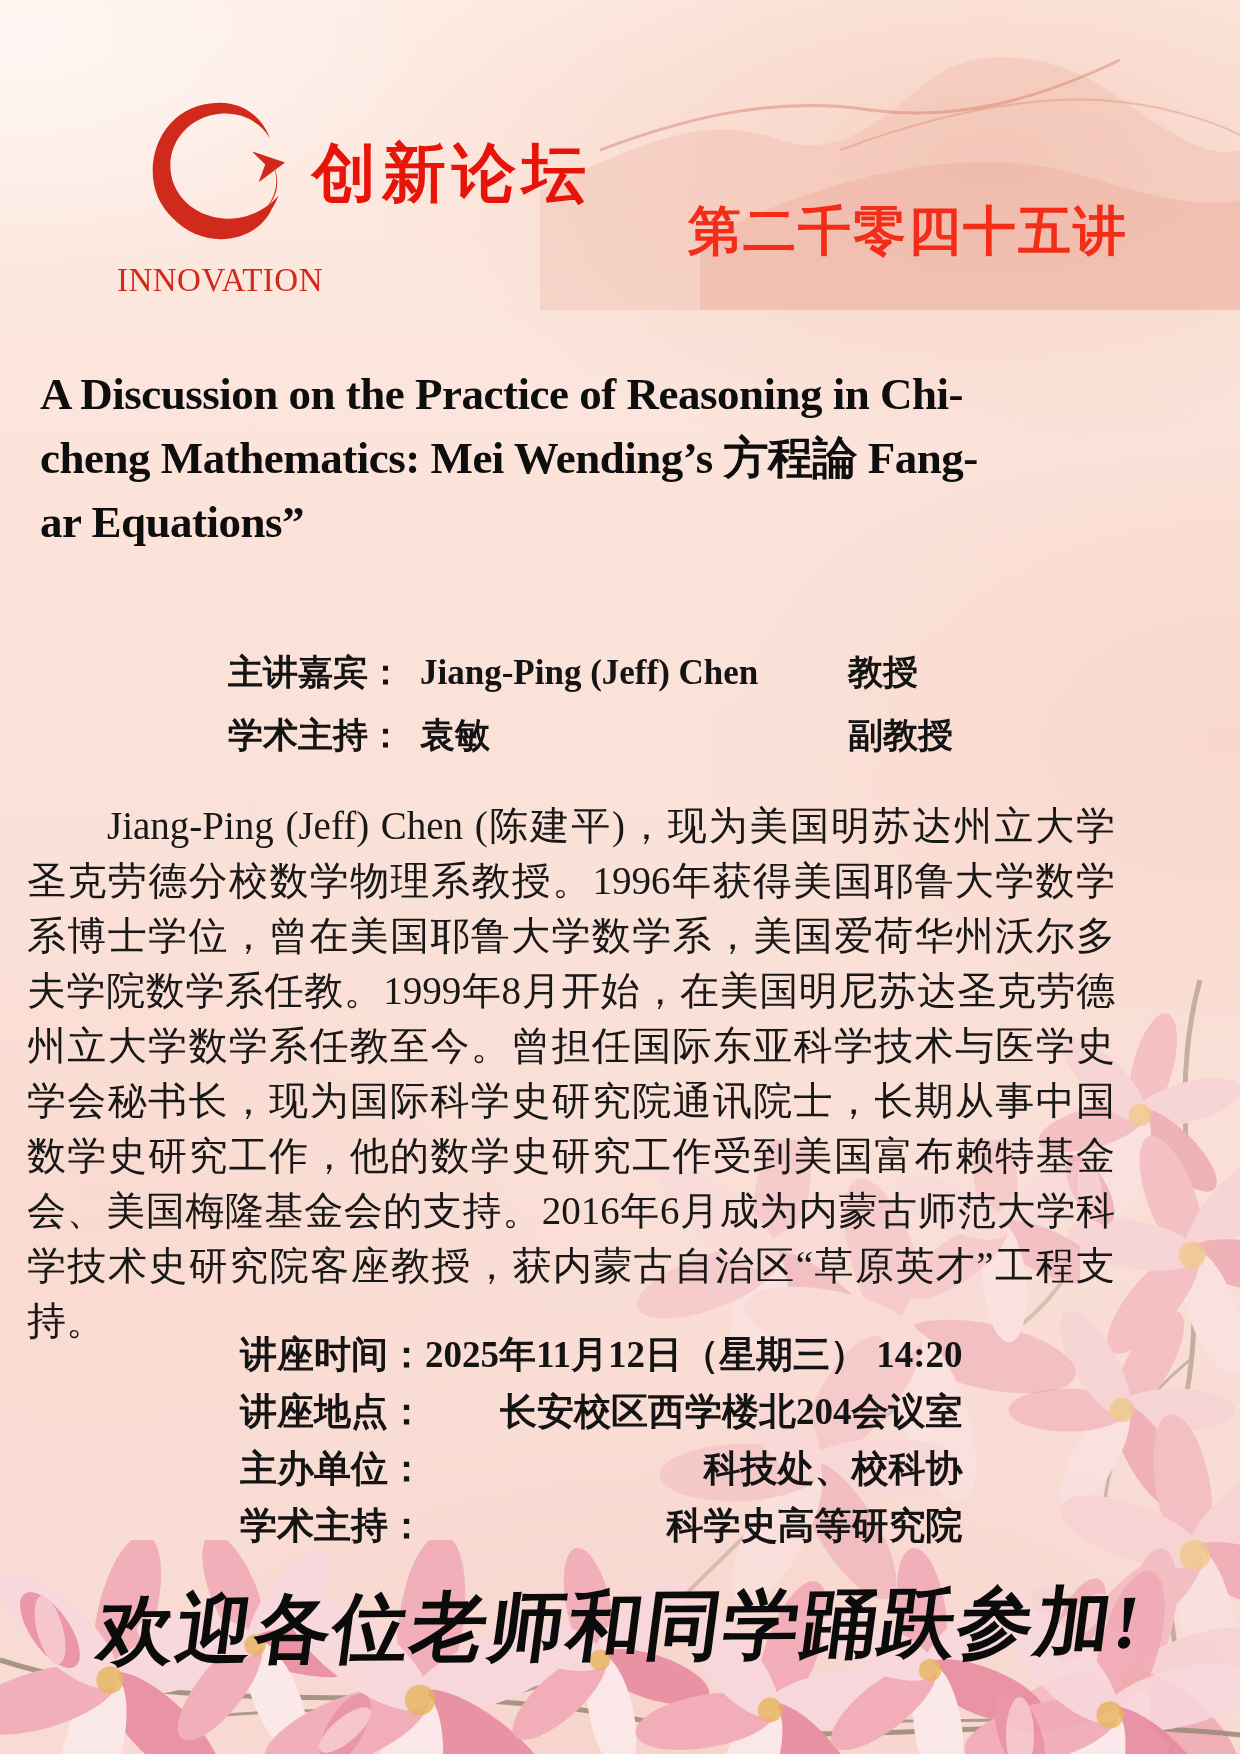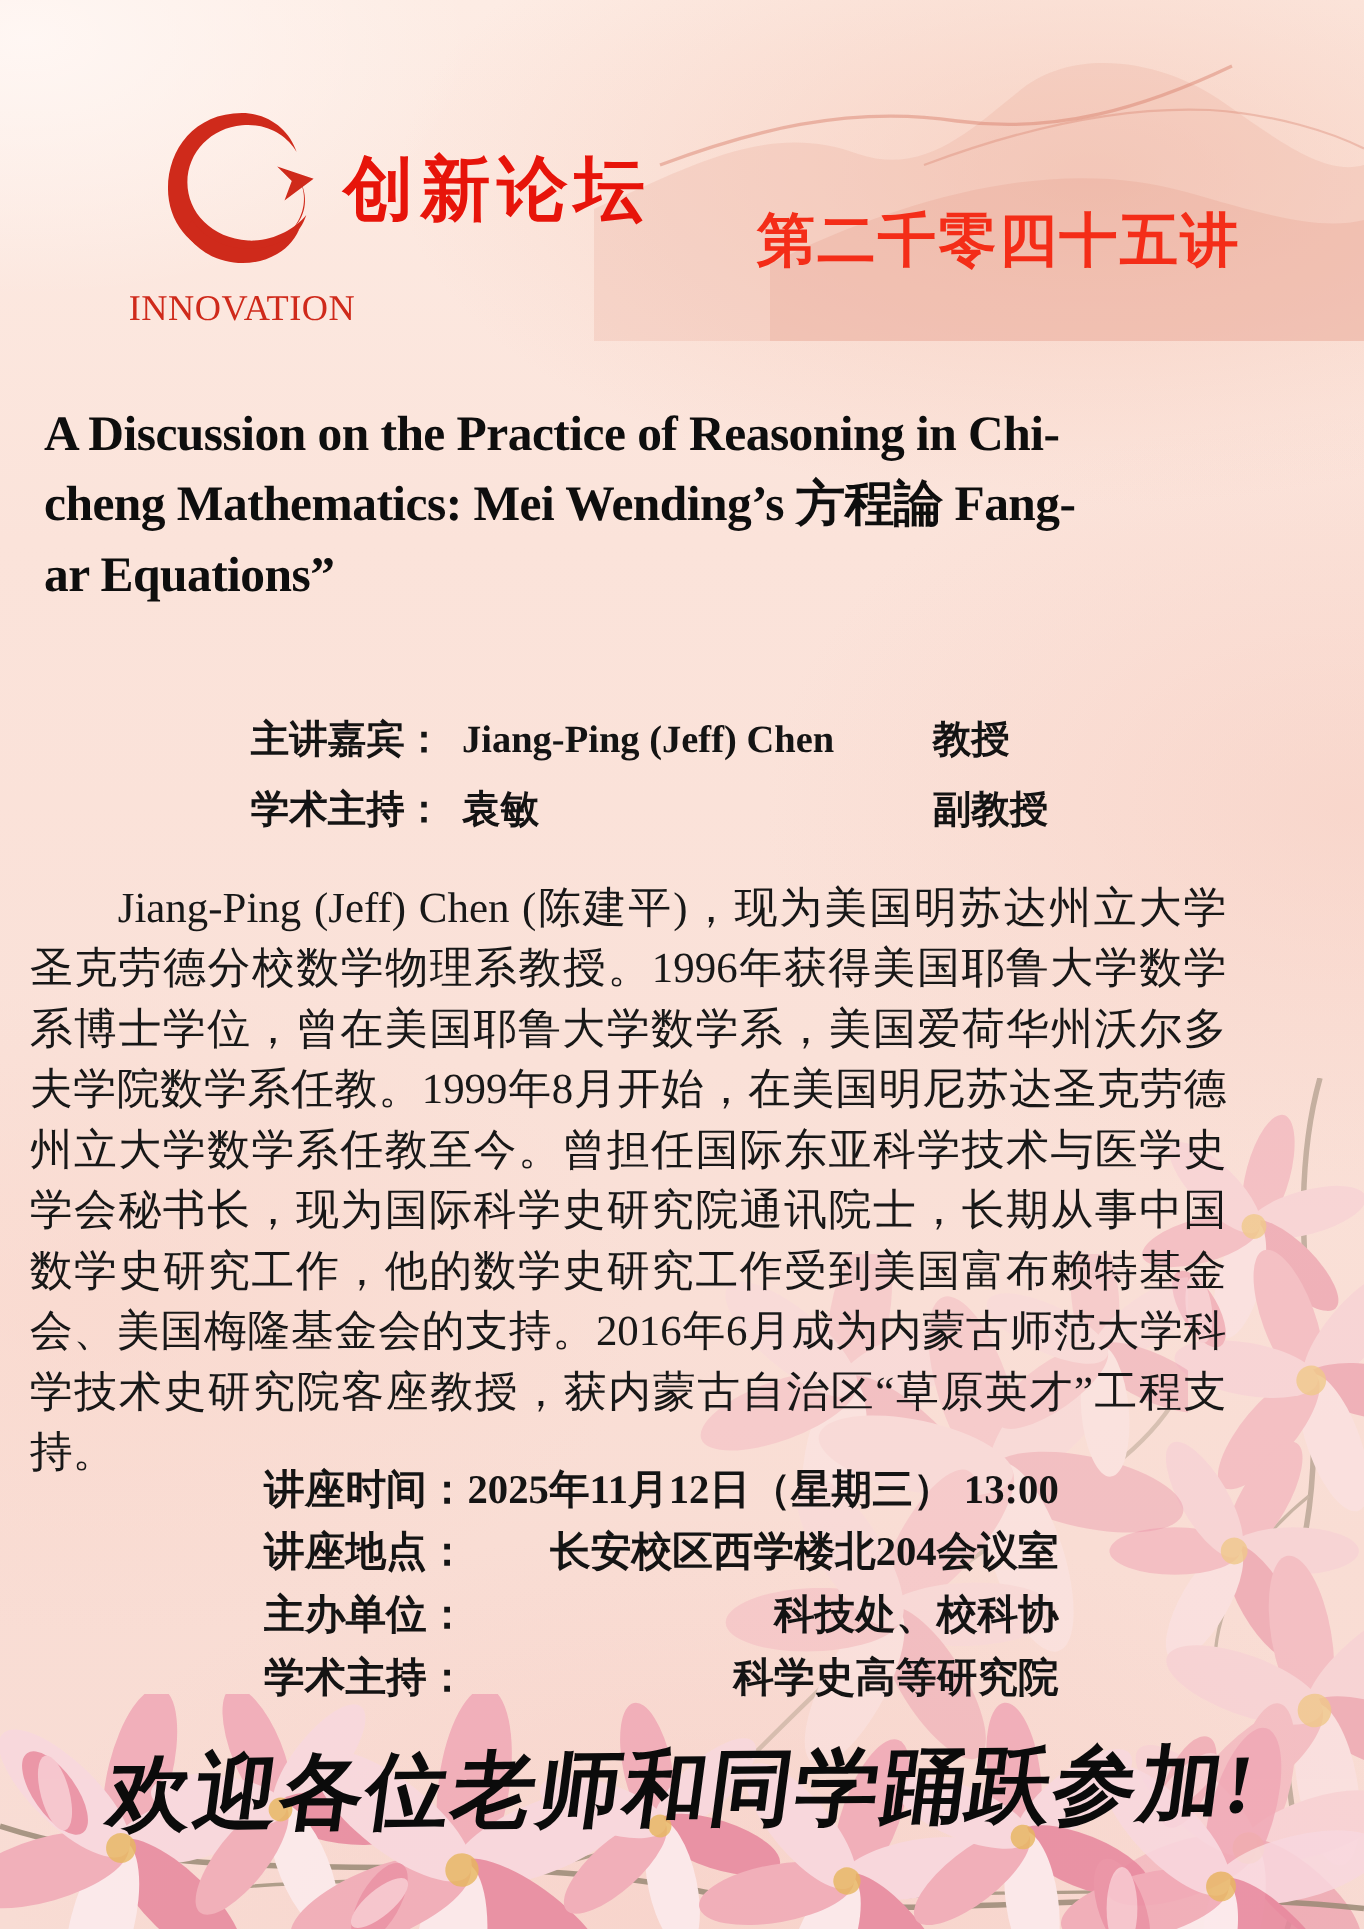--- a/index.html
+++ b/index.html
@@ -13,21 +13,21 @@
       radial-gradient(700px 420px at 8% 68%, rgba(250,214,203,.5), rgba(250,214,203,0) 70%),
       radial-gradient(900px 500px at 55% 100%, rgba(247,205,196,.55), rgba(247,205,196,0) 75%),
       linear-gradient(180deg,#fdece4 0%,#fbe3da 28%,#fae1d8 55%,#f9ddd4 80%,#f8dcd4 100%);
   }
   .abs{position:absolute;}
   
   .logo{left:110px;top:94px;width:220px;text-align:center;}
   .logo-word{display:block;margin-top:4px;color:#cf2a1b;font-size:33px;letter-spacing:.5px;}
   .forum-title{left:312px;top:146px;font-size:64px;line-height:1;font-weight:900;
     color:#e7140a;font-family:Liberation Mono, monospace;letter-spacing:6px;}
-  .lecture-no{left:688px;top:192px;font-size:53px;line-height:1;font-weight:900;
+  .lecture-no{left:688px;top:204px;font-size:53px;line-height:1;font-weight:900;
     color:#f42d18;font-family:"Liberation Sans","DejaVu Sans",sans-serif;letter-spacing:2px;}
   
   .en-title{left:40px;width:1160px;top:362px;text-align:left;font-weight:700;
     font-size:45px;line-height:64px;color:#0e0e0e;letter-spacing:-.5px;}
   
   .speakers{left:228px;top:654px;font-size:35px;font-weight:700;line-height:1.1;}
   .speaker-row{display:flex;margin-bottom:24px;white-space:nowrap;}
   .sp-label{width:192px;}
   .sp-name{width:428px;}
   
@@ -160,21 +160,21 @@
       <span class="sp-name">袁敏</span>
       <span class="sp-title">副教授</span>
     </div>
   </div>
 
   <p class="abs bio" style="margin:0;">Jiang-Ping (Jeff) Chen (陈建平)，现为美国明苏达州立大学圣克劳德分校数学物理系教授。1996年获得美国耶鲁大学数学系博士学位，曾在美国耶鲁大学数学系，美国爱荷华州沃尔多夫学院数学系任教。1999年8月开始，在美国明尼苏达圣克劳德州立大学数学系任教至今。曾担任国际东亚科学技术与医学史学会秘书长，现为国际科学史研究院通讯院士，长期从事中国数学史研究工作，他的数学史研究工作受到美国富布赖特基金会、美国梅隆基金会的支持。2016年6月成为内蒙古师范大学科学技术史研究院客座教授，获内蒙古自治区“草原英才”工程支持。</p>
 
   <div class="abs details">
     <div class="detail-row">
       <span>讲座时间：</span>
-      <span>2025年11月12日（星期三） 13:00</span>
+      <span>2025年11月12日（星期三） 14:20</span>
     </div>
     <div class="detail-row">
       <span>讲座地点：</span>
       <span>长安校区西学楼北204会议室</span>
     </div>
     <div class="detail-row">
       <span>主办单位：</span>
       <span>科技处、校科协</span>
     </div>
     <div class="detail-row">

